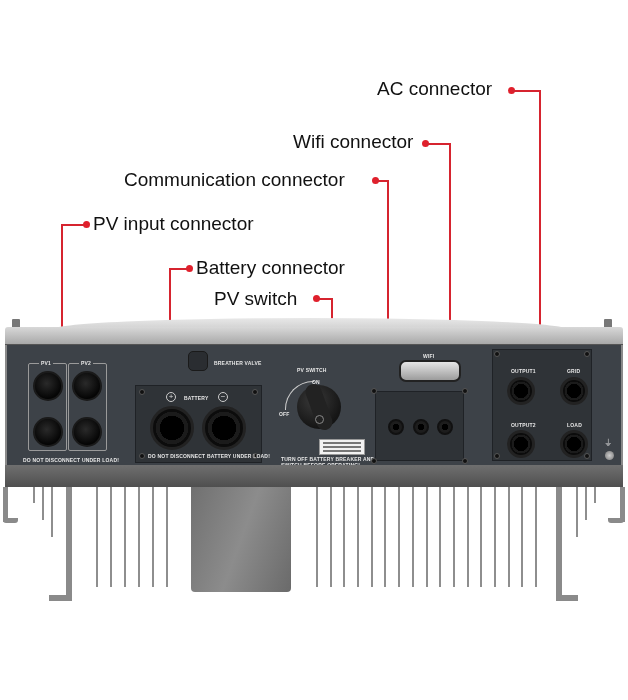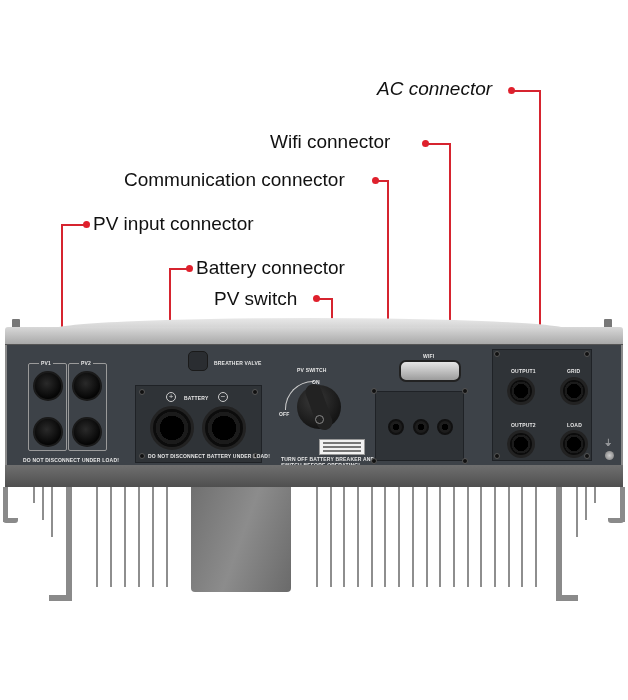--- a/index.html
+++ b/index.html
@@ -26,22 +26,22 @@
   .screw { position: absolute; width: 6px; height: 6px; border-radius: 50%; background: #111; border: 1px solid #555; box-sizing: border-box; }
   .mc4 { position: absolute; width: 30px; height: 30px; border-radius: 50%; background: radial-gradient(circle at 45% 40%, #2a2a2a, #050505 70%); border: 2px solid #1a1a1a; box-sizing: border-box; }
   .gland { position: absolute; border-radius: 50%; background: radial-gradient(circle, #000 0 45%, #1b1b1b 46% 60%, #0c0c0c 61%); border: 3px solid #222; box-sizing: border-box; }
   .small-gland { position: absolute; width: 16px; height: 16px; border-radius: 50%; background: radial-gradient(circle, #000 0 40%, #1d1d1d 41%); border: 2px solid #111; box-sizing: border-box; }
   .fin { position: absolute; top: 487px; width: 2px; background: #8e8e8e; }
   .bracket { position: absolute; background: #8a8a8a; }
 </style>
 </head>
 <body>
 
-<div class="label" style="left:377px; top:78px;font-style:italic;">AC connector</div>
-<div class="label" style="left:270px; top:131px;">Wifi connector</div>
+<div class="label" style="left:377px; top:78px;">AC connector</div>
+<div class="label" style="left:293px; top:131px;">Wifi connector</div>
 <div class="label" style="left:124px; top:169px;">Communication connector</div>
 <div class="label" style="left:93px; top:213px;">PV input connector</div>
 <div class="label" style="left:196px; top:257px;">Battery connector</div>
 <div class="label" style="left:214px; top:288px;">PV switch</div>
 
 <div class="ldot" style="left:508px; top:87px;"></div>
 <div class="lead" style="left:512px; top:90px; width:28px; height:2px;"></div>
 <div class="lead" style="left:539px; top:90px; width:2px; height:283px;"></div>
 <div class="mdot" style="left:536px; top:369px;"></div>
 

